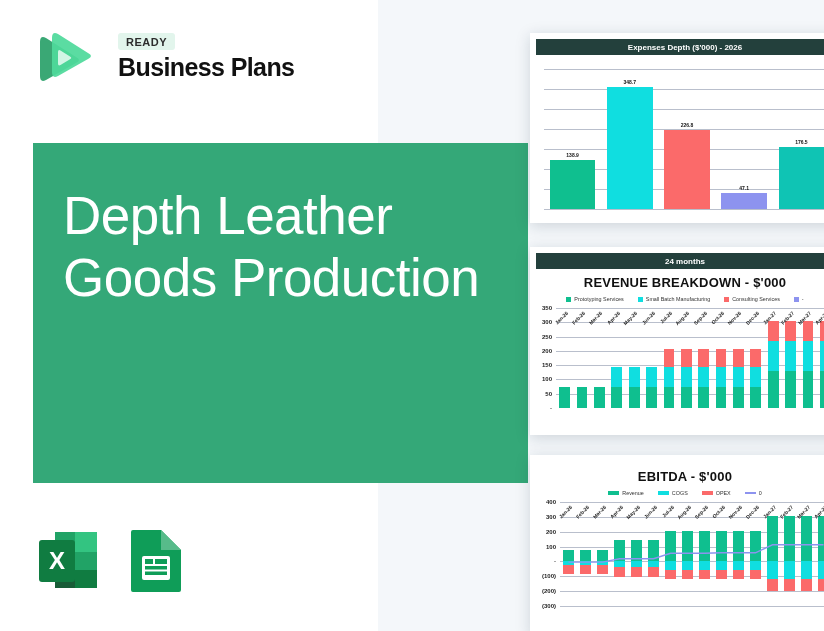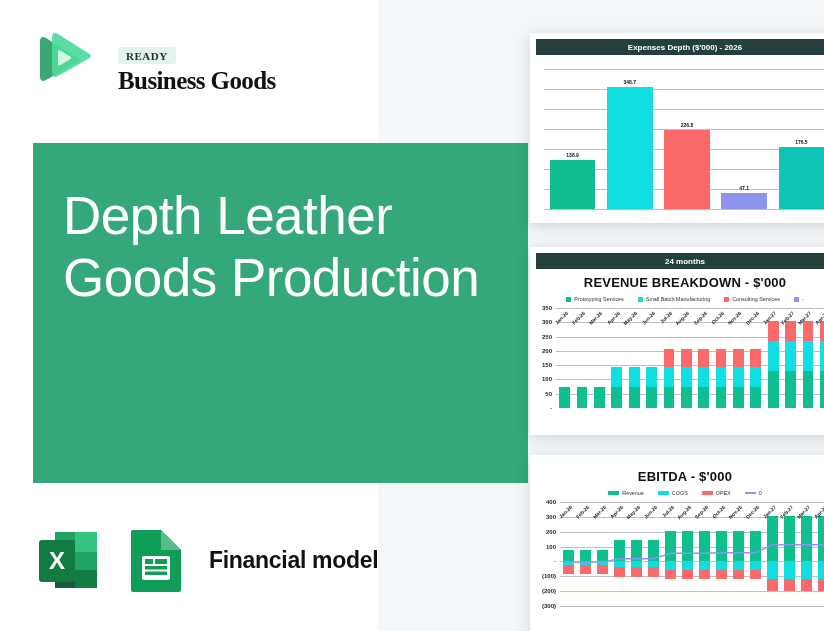--- a/index.html
+++ b/index.html
@@ -16,21 +16,21 @@
     background:#f4f7fa;
   }
   .bg-left-white{
     position:absolute; left:0; top:0; width:380px; height:631px;
     background:#ffffff;
   }
 
   
   .logo-block{ position:absolute; left:30px; top:24px; width:320px; height:76px; }
   .logo-mark{ position:absolute; left:0; top:4px; width:62px; height:62px; }
-  .brand-text{ position:absolute; left:88px; top:22px;font-family:Liberation Serif, serif; }
+  .brand-text{ position:absolute; left:88px; top:8px; }
   .ready-badge{
     display:inline-block; background:#e2f5ec; color:#2c2c2c;
     font-size:11px; font-weight:700; letter-spacing:.5px;
     padding:3px 8px 2px; border-radius:3px;
   }
   .brand-name{
     font-size:25px; font-weight:800; color:#111111;
     letter-spacing:-.6px; margin-top:4px; line-height:1.05;
   }
 
@@ -110,21 +110,21 @@
 <div class="logo-block">
   <div class="logo-mark">
     <svg width="62" height="62" viewBox="0 0 62 62">
       <path d="M10 14 q0-7 6-4 L46 29 q6 3 0 6 L16 52 q-6 3-6-4 Z" fill="#3aa875"></path>
       <path d="M22 10 q0-7 6-4 L58 25 q6 3 0 6 L28 48 q-6 3-6-4 Z" fill="#4fd99b" opacity="0.93"></path>
       <path d="M28 24 q0-3 2.5-1.6 L40 28.5 q2.5 1.4 0 2.8 L30.5 37 q-2.5 1.4-2.5-1.6 Z" fill="#ffffff" opacity="0.75"></path>
     </svg>
   </div>
   <div class="brand-text">
     <span class="ready-badge">READY</span>
-    <div class="brand-name">Business Goods</div>
+    <div class="brand-name">Business Plans</div>
   </div>
 </div>
 
 <div class="title-block">
   <div class="title-text">Depth Leather Goods Production</div>
 </div>
 
 <div class="footer-row">
   <div class="icon-excel">
     <svg width="72" height="72" viewBox="0 0 72 72">
@@ -142,21 +142,20 @@
     <svg width="62" height="72" viewBox="0 0 62 72">
       <path d="M6 6 h30 l20 20 v40 a2 2 0 0 1 -2 2 H8 a2 2 0 0 1 -2 -2 V8 a2 2 0 0 1 2 -2 Z" fill="#0f9d58"></path>
       <path d="M36 6 l20 20 h-20 Z" fill="#57bb8a"></path>
       <rect x="17" y="32" width="28" height="24" rx="2" fill="#ffffff"></rect>
       <rect x="20" y="35" width="8" height="5" fill="#0f9d58"></rect>
       <rect x="30" y="35" width="12" height="5" fill="#0f9d58"></rect>
       <rect x="20" y="42" width="22" height="3.5" fill="#0f9d58"></rect>
       <rect x="20" y="47.5" width="22" height="3.5" fill="#0f9d58"></rect>
     </svg>
   </div>
-  <div class="footer-label">Financial model</div>
 </div>
 
 <div class="card" id="card-expenses">
   <div class="card-banner">Expenses Depth ($'000) - 2026</div>
   <div class="plot" id="plot-expenses" style="margin:14px 10px 22px 14px; height:140px;">
       <div class="gridline" style="top: 0px;"></div>
       <div class="gridline" style="top: 20px;"></div>
       <div class="gridline" style="top: 40px;"></div>
       <div class="gridline" style="top: 60px;"></div>
       <div class="gridline" style="top: 80px;"></div>

